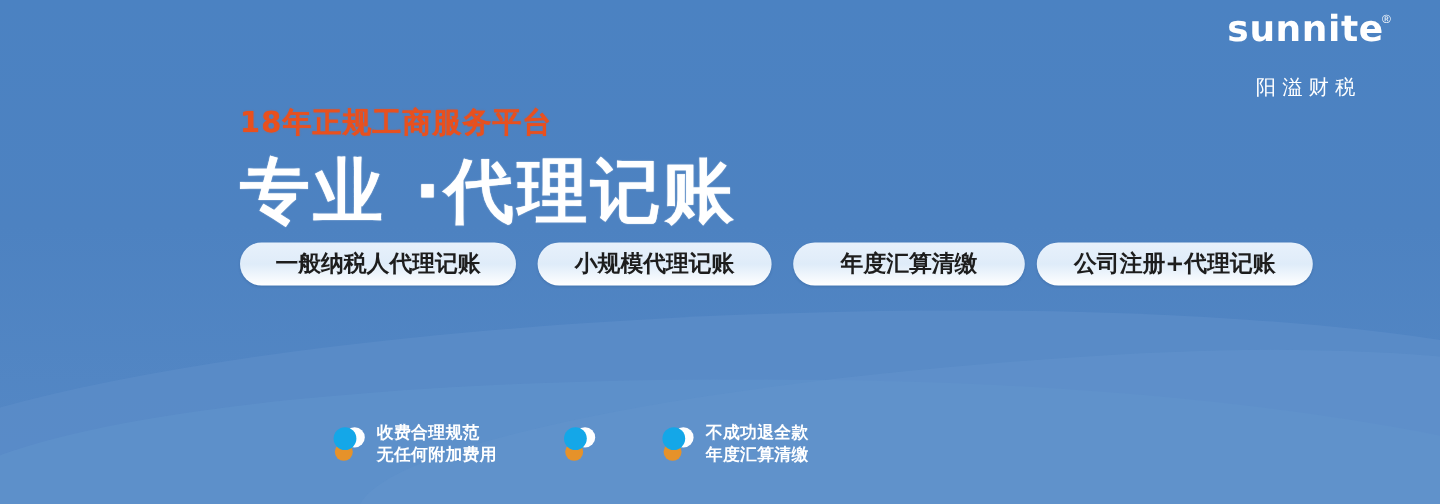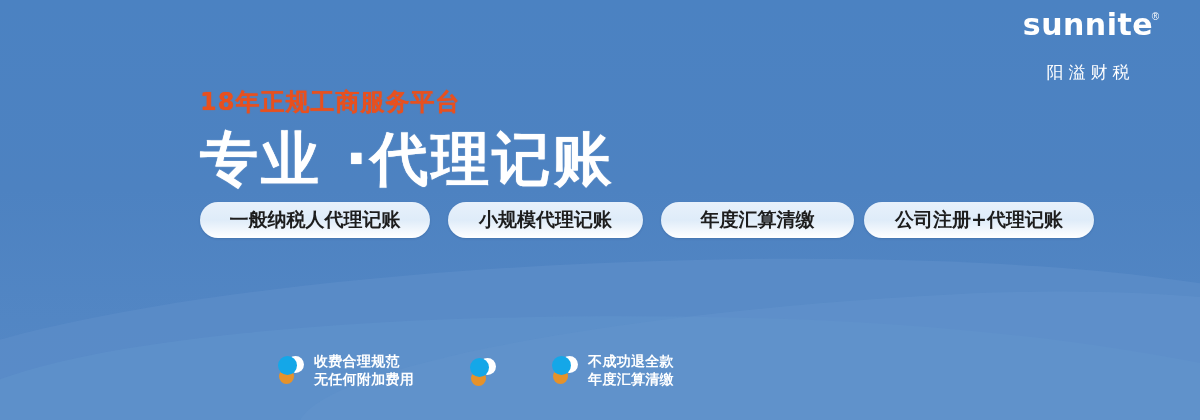--- a/index.html
+++ b/index.html
@@ -136,21 +136,20 @@
   .tag.w1 { width:230px; }
   .tag.w2 { width:195px; }
   .tag.w3 { width:193px; }
 
   
   .features {
     position:absolute;
     left:278px; top:352px;
     display:flex;
     gap:56px;
-    align-items:flex-end;
   }
   .feature {
     display:flex;
     align-items:center;
     gap:10px;
   }
   .feature-icon {
     position:relative;
     width:26px; height:32px;
     flex:0 0 26px;

